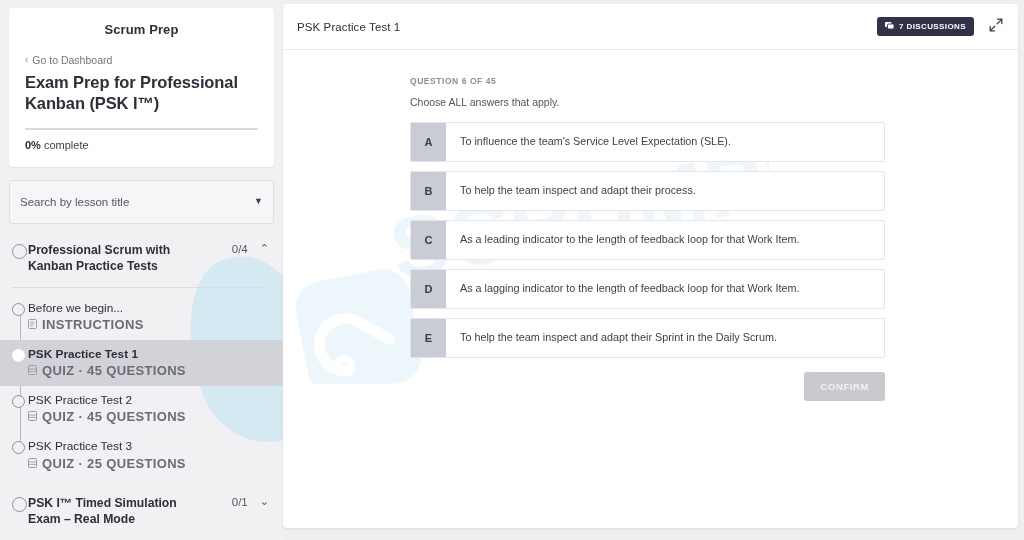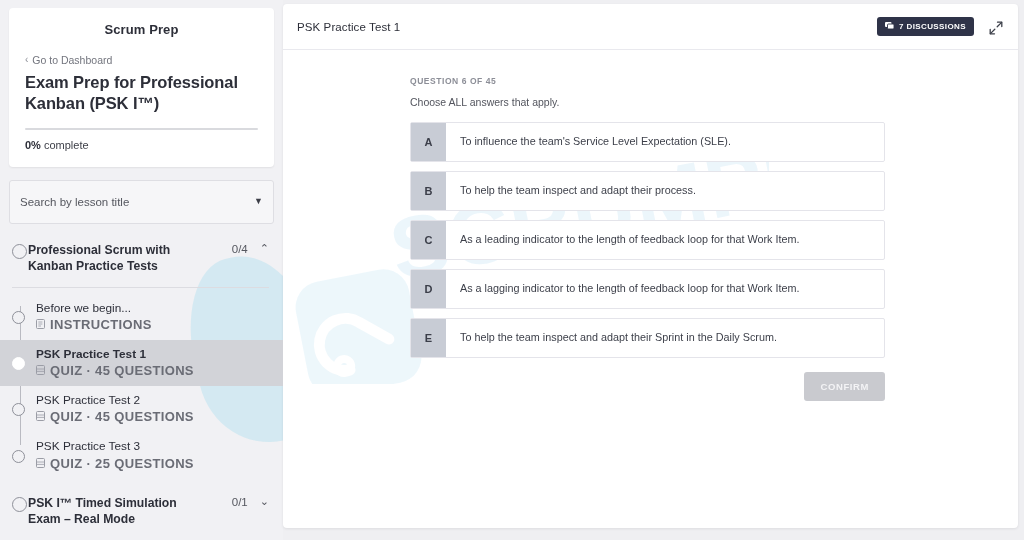--- a/index.html
+++ b/index.html
@@ -127,21 +127,21 @@
   .divider { height: 1px; background: #dcdce1; margin: 4px 14px 0 12px; }
 
   .lesson-list { position: relative; padding-top: 6px; }
   .rail {
     position: absolute;
     left: 19.5px; top: 18px; bottom: 34px;
     width: 1.5px; background: #b9bac1;
   }
   .lesson {
     position: relative;
-    display: flex; align-items: center; gap: 11px;
+    display: flex; align-items: flex-start; gap: 3px;
     padding: 7px 14px 8px 12px;
   }
   .lesson.active { background: #d2d3d8; }
   .dot {
     position: relative; z-index: 3;
     width: 13px; height: 13px; border-radius: 50%;
     border: 1.5px solid #8e9099; background: #f1f1f4;
     flex: 0 0 13px; margin-top: 2px;
   }
   .lesson.active .dot { background: #ffffff; border-color: #ffffff; }
@@ -174,21 +174,21 @@
   .panel-header {
     height: 46px;
     border-bottom: 1px solid #e9e9ee;
     display: flex; align-items: center;
     padding: 0 14px 0 14px;
   }
   .panel-title {
     font-size: 11.5px; color: #2d2f39; font-weight: normal;
     letter-spacing: .1px;
   }
-  .header-right { margin-left: auto; display: flex; align-items: flex-end; gap: 14px; }
+  .header-right { margin-left: auto; display: flex; align-items: flex-start; gap: 14px; }
   .discussions-badge {
     display: flex; align-items: center; gap: 5px;
     background: #2f3348;
     color: #ffffff;
     border-radius: 3px;
     height: 19px;
     padding: 0 8px;
     font-size: 8px;
     font-weight: bold;
     letter-spacing: .4px;

